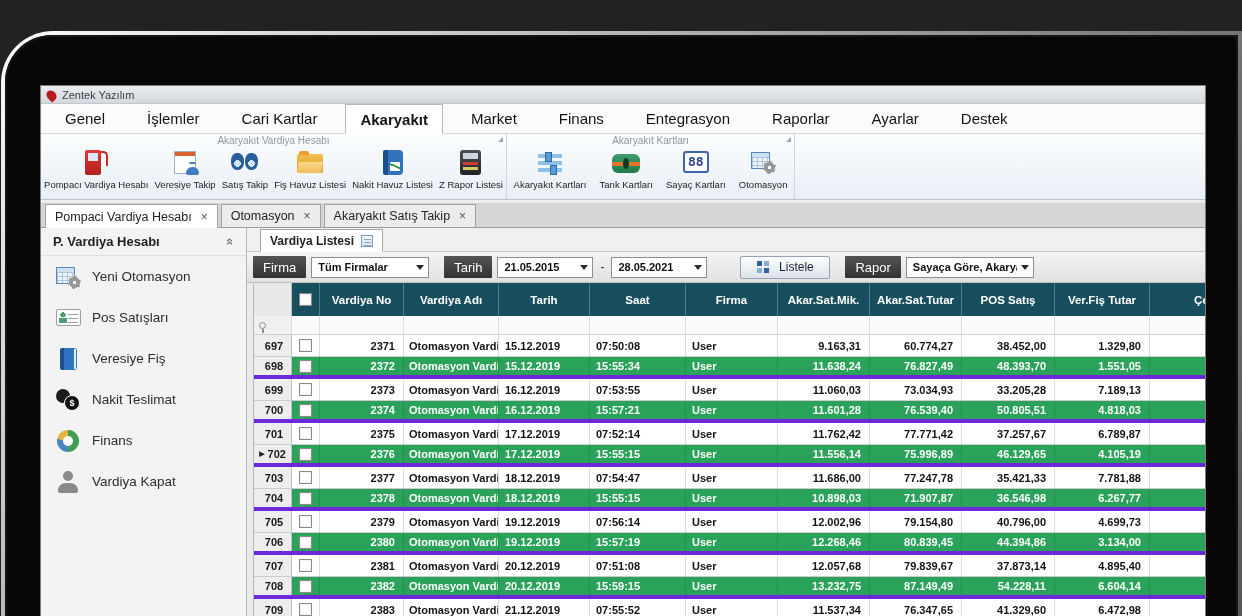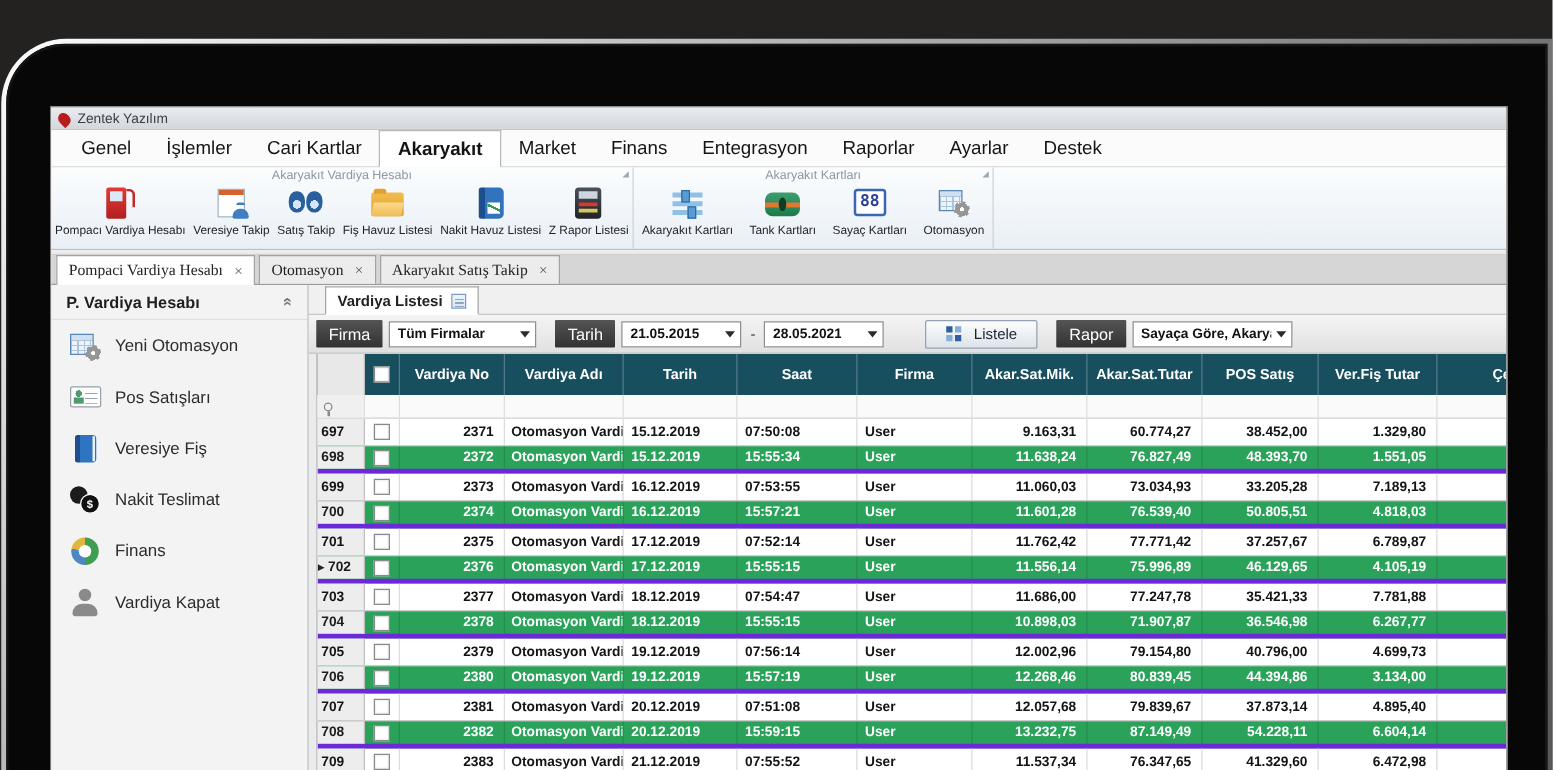--- a/index.html
+++ b/index.html
@@ -22,21 +22,21 @@
   
   .titlebar { height:18px; flex:none; background:linear-gradient(#e9ecef,#d3d8dd);
               display:flex; align-items:center; padding-left:6px; gap:6px;
               border-bottom:1px solid #c3c7cb; }
   .title-text { font-size:11px; color:#3a3f45; }
   .ic-drop { width:9px; height:11px; background:#b71c1c;
              border-radius:50% 50% 50% 0; transform:rotate(-45deg); margin-top:1px; }
 
   
   .menubar { height:30px; flex:none; background:#fbfbfb; display:flex; align-items:stretch;
-             padding-left:10px; border-bottom:1px solid #d6d6d6; }
+             padding-left:10px; border-bottom:1px solid #d6d6d6;gap:14px; }
   .menu-item { display:flex; align-items:center; padding:0 14px; font-size:15px;
                color:#141414; cursor:default; }
   .menu-item.active { background:#fff; border:1px solid #b9b9b9; border-bottom:1px solid #fff;
                       margin-bottom:-1px; font-weight:bold; }
 
   
   .ribbon { height:66px; flex:none; background:linear-gradient(#fbfdfe,#e9eff6);
             border-bottom:1px solid #b9c2cc; display:flex; }
   .rgroup { position:relative; border-right:1px solid #ccd4dc; padding-top:13px; }
   .rgroup.g1 { width:466px; }
@@ -47,21 +47,21 @@
              border-left:5px solid transparent; border-bottom:5px solid #9aa6b2; }
   .rbtns { display:flex; justify-content:space-around; align-items:flex-start; height:52px; }
   .rbtn { display:flex; flex-direction:column; align-items:center; justify-content:flex-start;
           gap:3px; padding:1px 3px 0; cursor:default; }
   .rbtn .icbox { height:28px; display:flex; align-items:center; justify-content:center; }
   .rlabel { font-size:9.5px; color:#232323; white-space:nowrap; }
   .ribbon-gap { height:4px; flex:none; background:#ededed; border-bottom:1px solid #d2d2d2; }
 
   
   .doctabs { height:24px; flex:none; background:#d6d6d6; display:flex; align-items:flex-end;
-             padding-left:4px; gap:3px; border-bottom:1px solid #9c9c9c;font-family:Liberation Serif, serif; }
+             padding-left:4px; gap:3px; border-bottom:1px solid #9c9c9c; }
   .dtab { height:23px; display:flex; align-items:center; gap:9px; padding:0 9px;
           background:#ececec; border:1px solid #a3a3a3; border-bottom:none;
           font-size:12.5px; color:#222; cursor:default; }
   .dtab.active { background:#fff; height:24px; margin-bottom:-1px; }
   .dtab-close { font-size:12px; color:#555; line-height:1; }
 
   
   .content { flex:1; display:flex; overflow:hidden; }
 
   
@@ -130,21 +130,21 @@
   .frow .cell { border-right:1px solid #dedede; height:100%; }
   .fnum { width:38px; background:#f0f0f0; display:flex; align-items:center; padding-left:5px; }
   .fcb { width:28px; }
   .ic-pin { position:relative; width:7px; height:7px; border:1.5px solid #8a8a8a; border-radius:50%; }
   .ic-pin::after { content:""; position:absolute; left:2px; top:6px; width:1.5px; height:4px; background:#8a8a8a; }
 
   .tbody { overflow:hidden; }
   .trow { display:flex; height:22px; background:#fff; border-bottom:1px solid #cccccc; }
   .trow .cell { display:flex; align-items:center; font-size:11px; font-weight:bold;
                 color:#141414; border-right:1px solid #dcdcdc; height:100%; }
-  .rownum { width:38px; background:#ededed; justify-content:flex-start; gap:3px;
+  .rownum { width:38px; background:#ededed; justify-content:center; gap:3px;
             border-right:1px solid #c0c0c0 !important; color:#1c1c1c; }
   .curmark { font-size:7px; color:#222; }
   .cb { width:28px; justify-content:center; }
   .col-no    { width:84px;  justify-content:flex-end; padding-right:8px; }
   .col-adi   { width:95px;  padding-left:5px; }
   .col-tarih { width:91px;  padding-left:6px; }
   .col-saat  { width:96px;  padding-left:6px; }
   .col-firma { width:92px;  padding-left:6px; }
   .col-mik   { width:92px;  justify-content:flex-end; padding-right:8px; }
   .col-tutar { width:92px;  justify-content:flex-end; padding-right:8px; }

